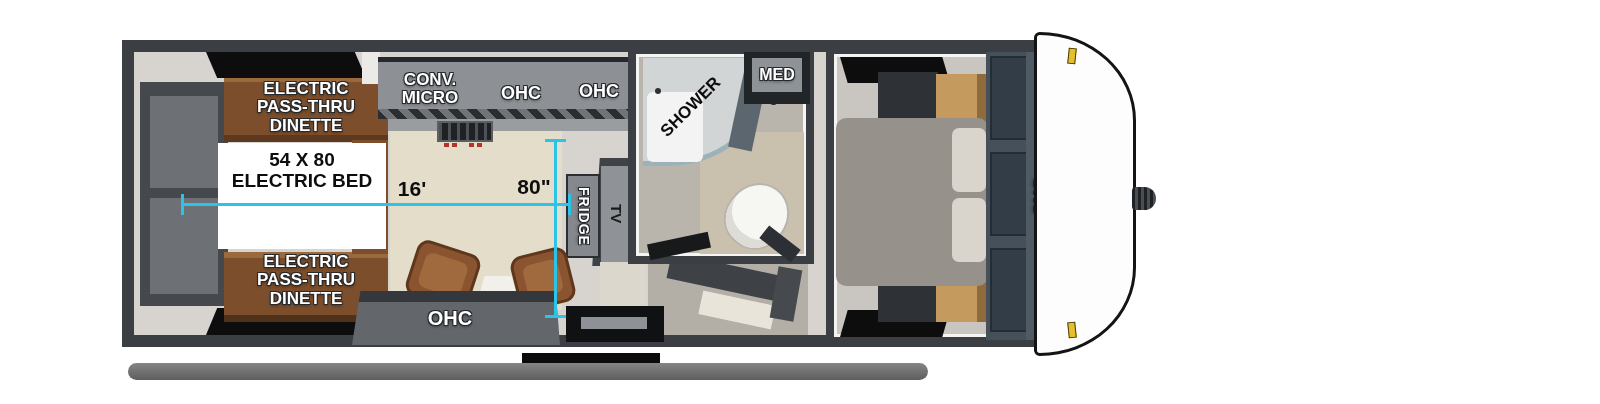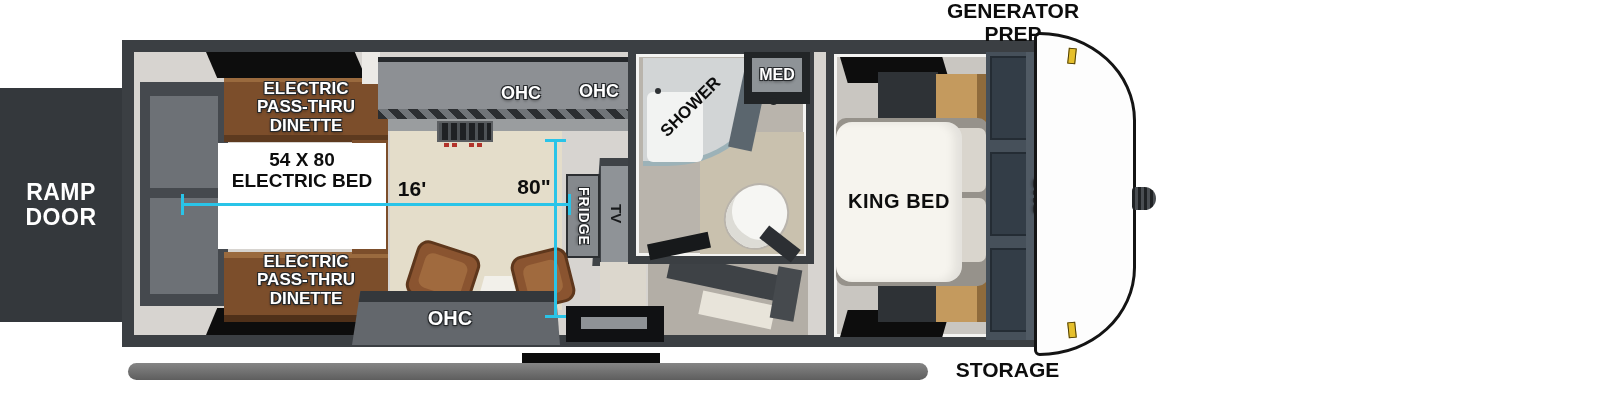--- a/index.html
+++ b/index.html
@@ -125,24 +125,20 @@
   
   .cap{left:1034px;top:32px;width:102px;height:324px;background:#fdfdfd;border:3px solid #141414;border-top-right-radius:100px 92px;border-bottom-right-radius:100px 92px;border-top-left-radius:6px;border-bottom-left-radius:6px;}
   .clr-light{width:8px;height:16px;background:#e6c02c;border:1px solid #4a3c0a;}
   .hitch{left:1132px;top:187px;width:24px;height:23px;background:#33373a;border-radius:4px 12px 12px 4px;background-image:repeating-linear-gradient(90deg,#1f2224 0 3px,#4a4e52 3px 6px);}
 </style>
 </head>
 <body>
 
 <div id="canvas">
 
-  <div class="abs ramp-door">
-    <div class="lbl">RAMP
-DOOR</div>
-  </div>
 
   <div class="abs t-body"></div>
   <div class="abs t-int"></div>
 
   <div class="abs ramp-panel">
     <div class="abs p1"></div>
     <div class="abs p2"></div>
   </div>
   <div class="abs vent vent-tl"></div>
   <div class="abs vent vent-bl"></div>
@@ -159,20 +155,22 @@
 DINETTE</div>
   <div class="abs lbl lbl-white dinette-lbl dlbl-bot">ELECTRIC
 PASS-THRU
 DINETTE</div>
 
   <div class="abs kit-floor"></div>
   <div class="abs kit-counter"></div>
   <div class="abs ohc-strip">
     <div class="abs hatch"></div>
   </div>
+  <div class="abs lbl lbl-white cm-lbl">CONV.
+MICRO</div>
   <div class="abs lbl lbl-white ohc1-lbl">OHC</div>
   <div class="abs lbl lbl-white ohc2-lbl">OHC</div>
   <div class="abs stove"></div>
   <div class="abs knob" style="left:444px;top:143px;"></div>
   <div class="abs knob" style="left:452px;top:143px;"></div>
   <div class="abs knob" style="left:469px;top:143px;"></div>
   <div class="abs knob" style="left:477px;top:143px;"></div>
   <div class="abs fr-wall"></div>
   <div class="abs fridge">
     <div class="lbl lbl-white vtext">FRIDGE</div>
@@ -230,36 +228,30 @@
   <div class="abs bed-inner"></div>
   <div class="abs vent vent-brt"></div>
   <div class="abs vent vent-brb"></div>
   <div class="abs hc-top"></div>
   <div class="abs ns-top"></div>
   <div class="abs hc-bot"></div>
   <div class="abs ns-bot"></div>
   <div class="abs bed-base"></div>
   <div class="abs pillow" style="left:952px;top:128px;"></div>
   <div class="abs pillow" style="left:952px;top:198px;"></div>
-  <div class="abs mattress">
-    <div class="lbl lbl-black">KING BED</div>
-  </div>
   <div class="abs wardrobe">
     <div class="abs wd-panel" style="top:4px;"></div>
     <div class="abs wd-panel" style="top:100px;"></div>
     <div class="abs wd-panel" style="top:196px;"></div>
   </div>
   <div class="abs wd-face">
     <div class="lbl lbl-white vtext">OHC</div>
   </div>
 
   <div class="abs cap"></div>
   <div class="abs clr-light" style="left:1068px;top:48px;transform:rotate(6deg);"></div>
   <div class="abs clr-light" style="left:1068px;top:322px;transform:rotate(-6deg);"></div>
   <div class="abs hitch"></div>
 
   <div class="abs led-bar"></div>
   <div class="abs awning-bar"></div>
-  <div class="abs lbl lbl-black storage">STORAGE</div>
-  <div class="abs lbl lbl-black genprep">GENERATOR
-PREP</div>
 
 </div>
 
 </body></html>

